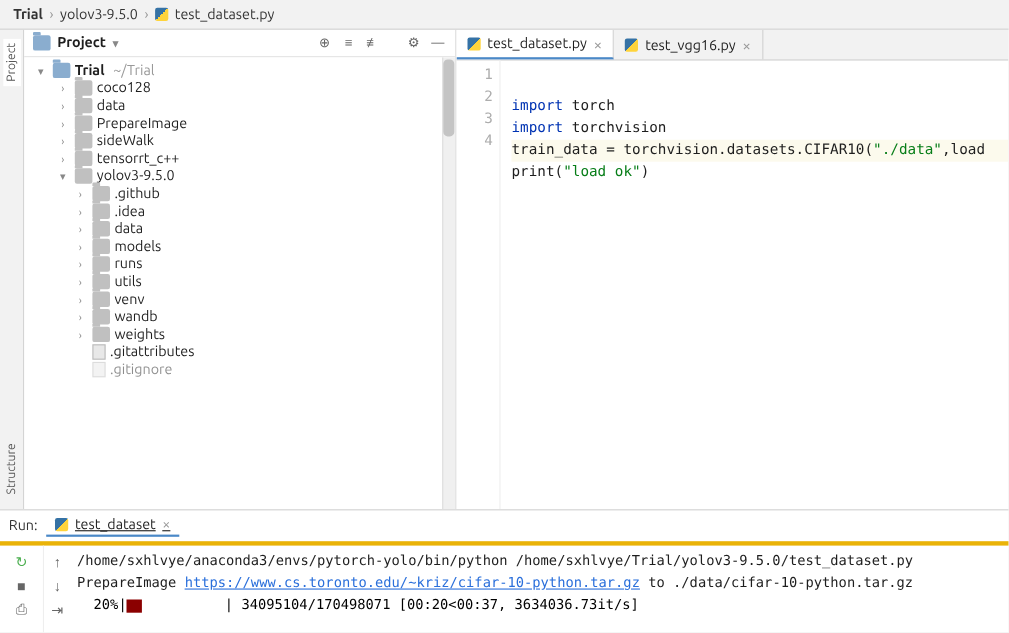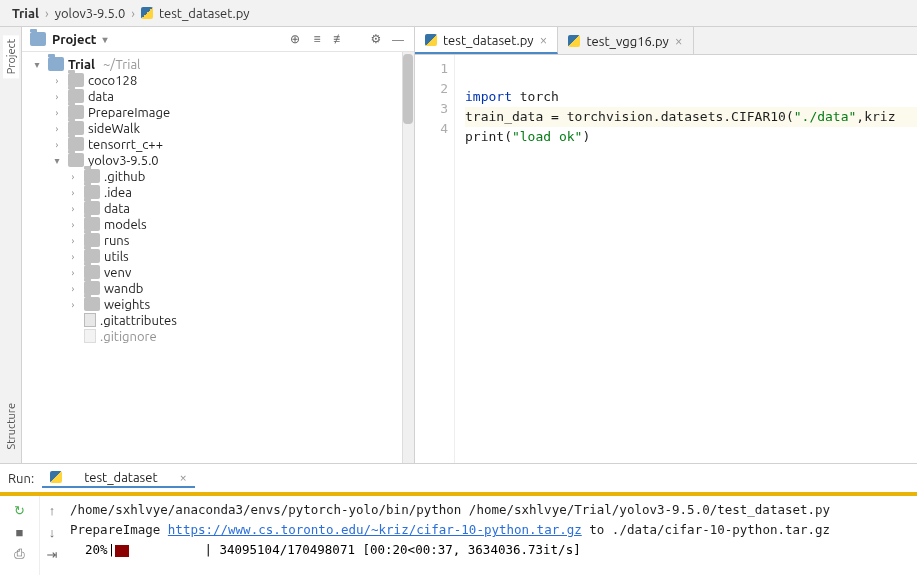--- a/index.html
+++ b/index.html
@@ -47,21 +47,21 @@
 .gutter div { height: 20px; line-height: 20px; }
 .code-lines { flex: 1; padding: 4px 0 0 10px; position:relative; overflow:hidden;margin-top:28px;}
 .code-lines .line { height: 20px; line-height: 20px; white-space: pre; }
 .line.hl { background: #fcfaed; }
 .tok-kw { color: #0033b3; }
 .tok-str { color: #067d17; }
 
 .run-panel { height: 112px; border-top: 1px solid #d1d1d1; background: #fff; display: flex; flex-direction: column; }
 .run-tabbar { display: flex; align-items: center; padding: 4px 8px; border-bottom: 4px solid #eab308; gap: 8px; }
 .run-tabbar .rtitle { font-weight: normal; color:#333; }
-.run-tab { display: flex; align-items: center; gap: 22px; background: #fff; padding: 2px 8px; border-bottom: 2px solid #4a88c7; }
+.run-tab { display: flex; align-items: center; gap: 6px; background: #fff; padding: 2px 8px; border-bottom: 2px solid #4a88c7; text-decoration: underline; }
 .run-tab .close { color: #999; cursor: pointer; }
 .run-body { flex: 1; display: flex; }
 .run-tools { width: 40px; display: flex; flex-direction: column; align-items: center; gap: 6px; padding-top: 6px; border-right: 1px solid #eee; }
 .run-tools .tool { width:16px; height:16px; color:#666; font-size:13px; cursor:pointer; display:flex; align-items:center; justify-content:center;}
 .run-output { flex: 1; font-family: "DejaVu Sans Mono", Consolas, monospace; font-size: 12.5px; padding: 4px 6px; overflow: hidden; line-height: 20px; position: relative;}
 .run-output .o-line { white-space: pre; }
 .run-output .o-link { color: #2a6fdb; text-decoration: underline; }
 .run-output .o-orange { color: #000000; }
 .run-output .pbar { display:inline-block; width:14px; height:12px; background:#8b0000; vertical-align:middle;}
 .tools-divider { width:1px; background:#ddd; height:80%; margin: 0 4px; }
@@ -235,21 +235,22 @@
     </div>
     <div class="code">
       <div class="gutter">
         <div>1</div>
         <div>2</div>
         <div>3</div>
         <div>4</div>
       </div>
       <div class="code-lines">
         <div class="line"><span class="tok-kw">import</span><span> torch</span></div>
-        <div class="line hl"><span>train_data = torchvision.datasets.CIFAR10(</span><span class="tok-str">"./data"</span><span>,kriz</span></div>
+        <div class="line"><span class="tok-kw">import</span><span> torchvision</span></div>
+        <div class="line hl"><span>train_data = torchvision.datasets.CIFAR10(</span><span class="tok-str">"./data"</span><span>,load</span></div>
         <div class="line"><span>print(</span><span class="tok-str">"load ok"</span><span>)</span></div>
       </div>
     </div>
   </div>
 </div>
 
 <div class="run-panel">
   <div class="run-tabbar">
     <span class="rtitle">Run:</span>
     <div class="run-tab">

